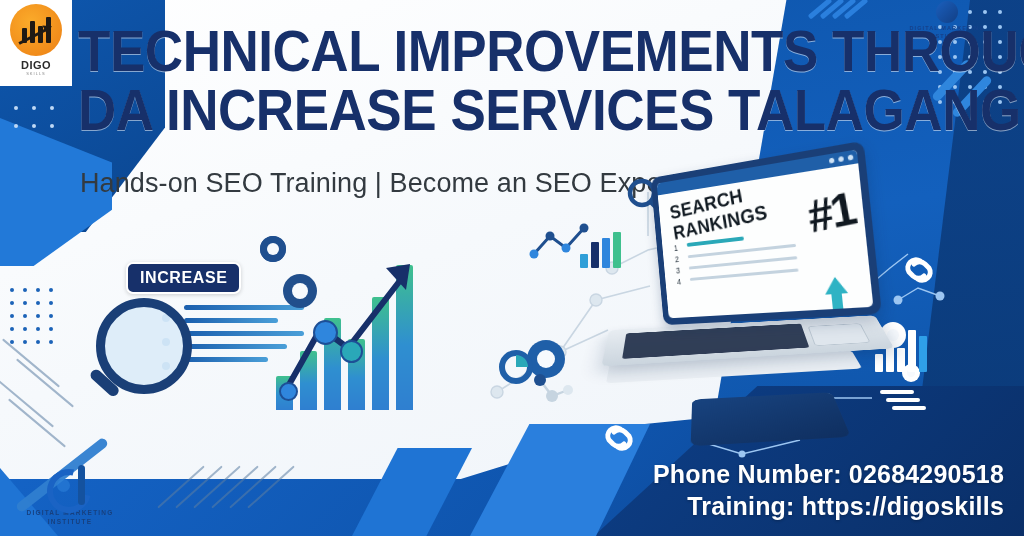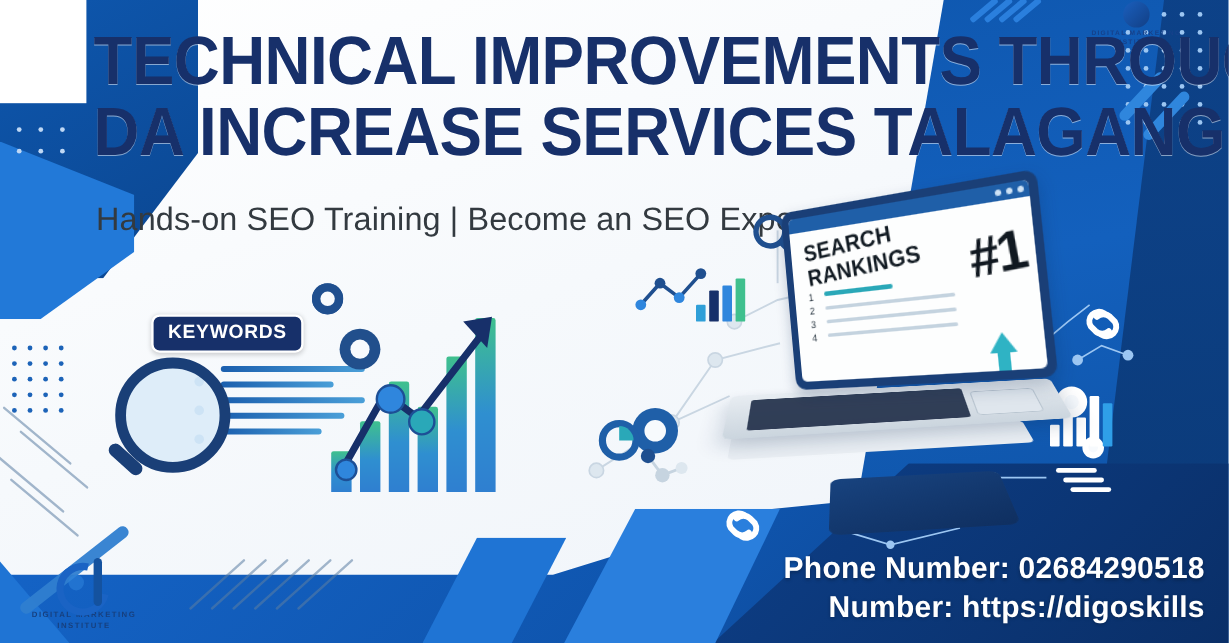--- a/index.html
+++ b/index.html
@@ -404,20 +404,31 @@
     <i style="width:28px;height:5px;left:0;top:10px;background:#2a7fdd;opacity:1;transform:rotate(-40deg)"></i>
     <i style="width:28px;height:5px;left:12px;top:10px;background:#2a7fdd;opacity:1;transform:rotate(-40deg)"></i>
     <i style="width:28px;height:5px;left:24px;top:10px;background:#2a7fdd;opacity:1;transform:rotate(-40deg)"></i>
     <i style="width:28px;height:5px;left:36px;top:10px;background:#2a7fdd;opacity:1;transform:rotate(-40deg)"></i>
   </div>
   <div class="lines" style="right:24px;top:58px;width:80px;height:70px;">
     <i style="width:52px;height:9px;left:6px;top:18px;background:#2f86dd;opacity:1;border-radius:5px;transform:rotate(-47deg)"></i>
     <i style="width:52px;height:9px;left:26px;top:34px;background:#2f86dd;opacity:1;border-radius:5px;transform:rotate(-47deg)"></i>
   </div>
 
+  <div class="digo">
+    <div class="digo-circle">
+      <b></b>
+        <b></b>
+        <b></b>
+        <b></b>
+      <span class="digo-arrow"></span>
+    </div>
+    <div class="digo-name">DIGO</div>
+    <div class="digo-sub">SKILLS</div>
+  </div>
 
   <div class="dmi-top">
     <div class="dmi-mark"></div>
     <div class="l1">DIGITAL MARKETING</div>
     <div class="l2">INSTITUTE</div>
   </div>
 
   <div class="dmi-bot">
     <div class="dmi-d">
       <span class="ring"></span>
@@ -456,21 +467,21 @@
     <g fill="#9cc6f2">
       <circle cx="852" cy="300" r="4.5"></circle>
       <circle cx="898" cy="300" r="4.5"></circle>
       <circle cx="940" cy="296" r="4.5"></circle>
       <circle cx="828" cy="398" r="4.5"></circle>
       <circle cx="742" cy="454" r="3.5"></circle>
     </g>
   </svg>
 
   <div class="kw-wrap">
-    <div class="kw-badge">KEYWORDS</div>
+    <div class="kw-badge">INCREASE</div>
     <div class="kw-lines">
       <i></i>
         <i></i>
         <i></i>
         <i></i>
         <i></i>
     </div>
     <div class="kw-dots">
       <span></span>
         <span></span>
@@ -586,16 +597,16 @@
             <i></i>
             <i></i>
         </div>
         <div class="up-arrow"></div>
       </div>
     </div>
   </div>
 
   <div class="contact">
     <div>Phone Number: 02684290518</div>
-    <div>Number: https://digoskills</div>
+    <div>Training: https://digoskills</div>
   </div>
 
 </div>
 
 </body></html>

